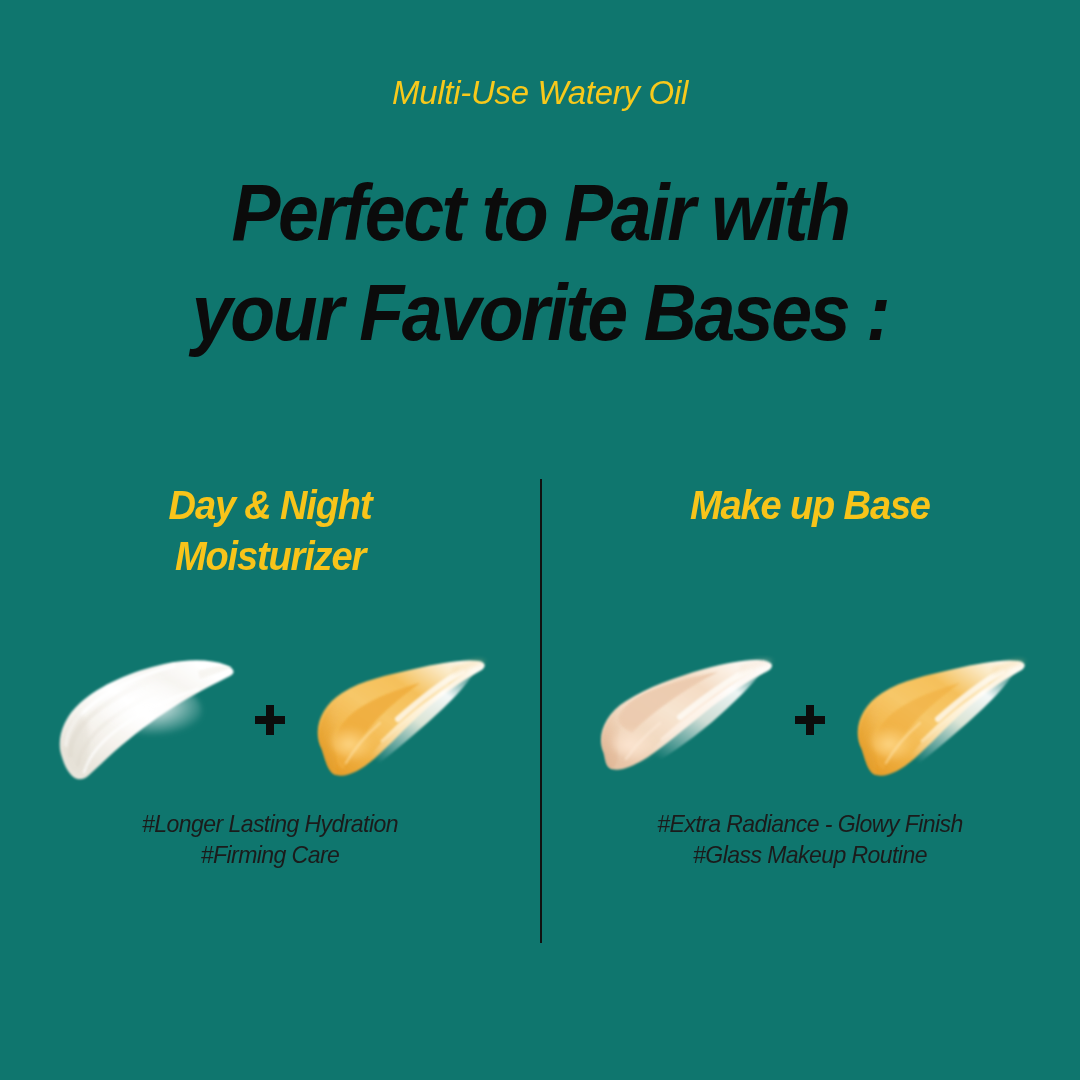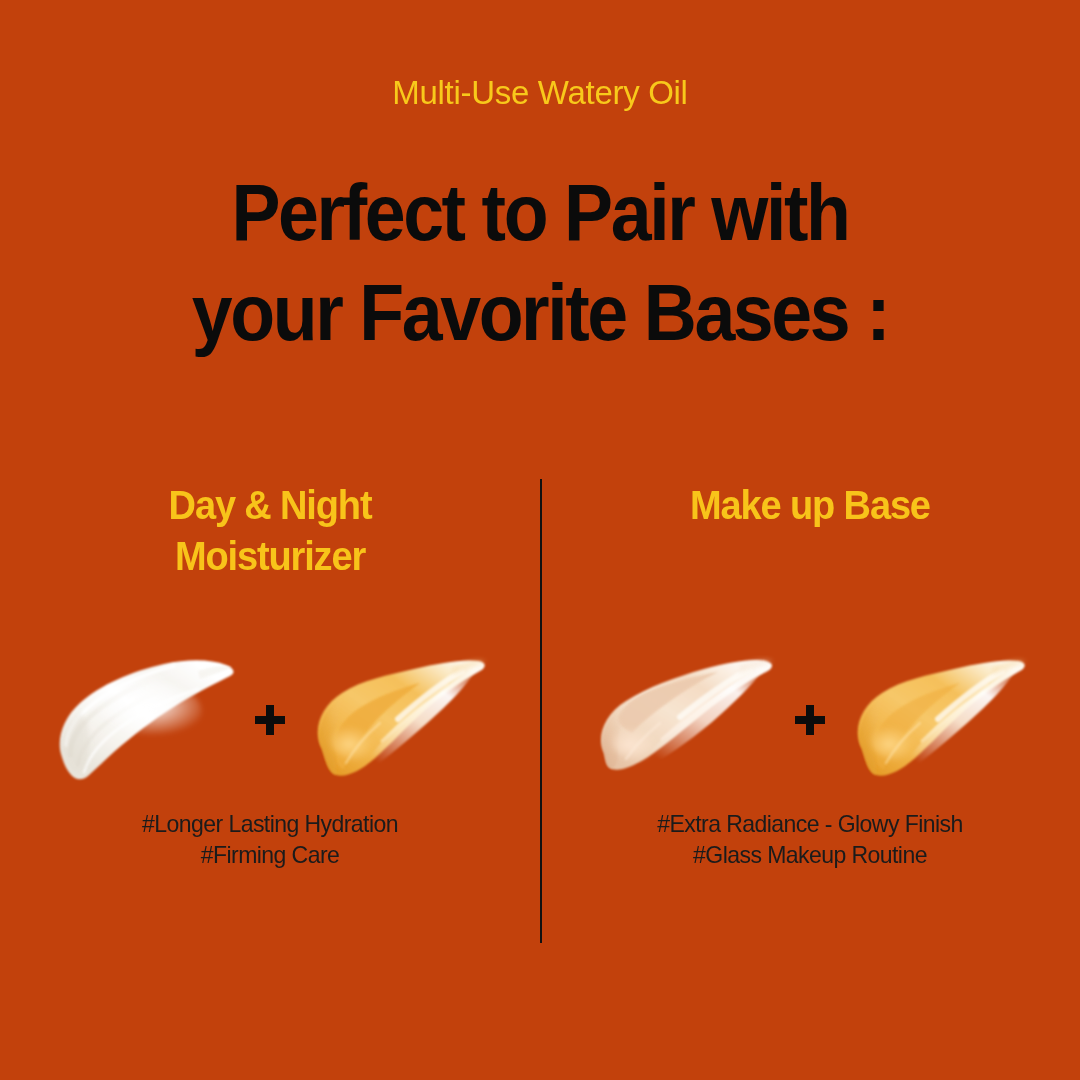--- a/index.html
+++ b/index.html
@@ -13,21 +13,22 @@
   body {
     font-family: "Liberation Sans", sans-serif;
     -webkit-font-smoothing: antialiased;
     overflow: hidden;
   }
 
   #page {
     position: relative;
     width: 1080px;
     height: 1080px;
-    background: #c2410c;
+    background: #0f766e;
+    font-style: italic;
   }
 
   
   .eyebrow {
     position: absolute;
     top: 74px;
     left: 0;
     width: 1080px;
     text-align: center;
     font-size: 33px;

